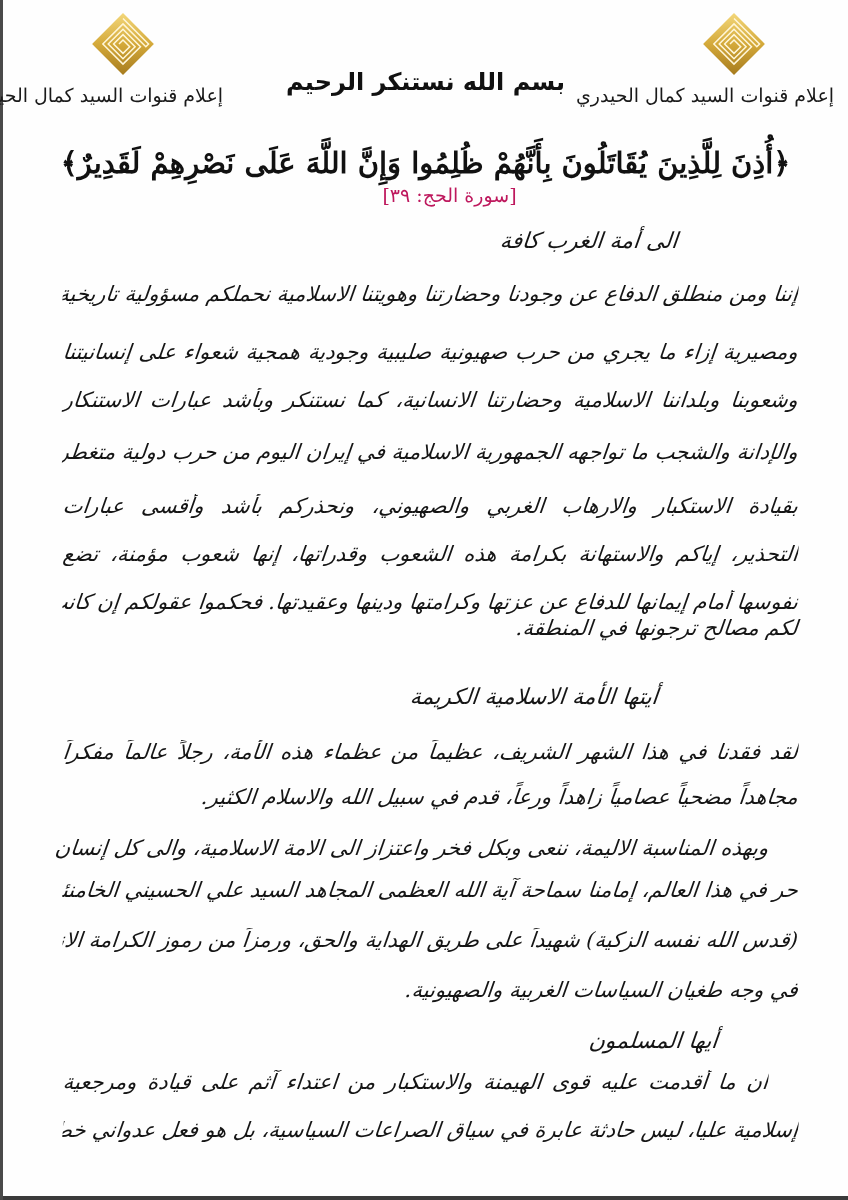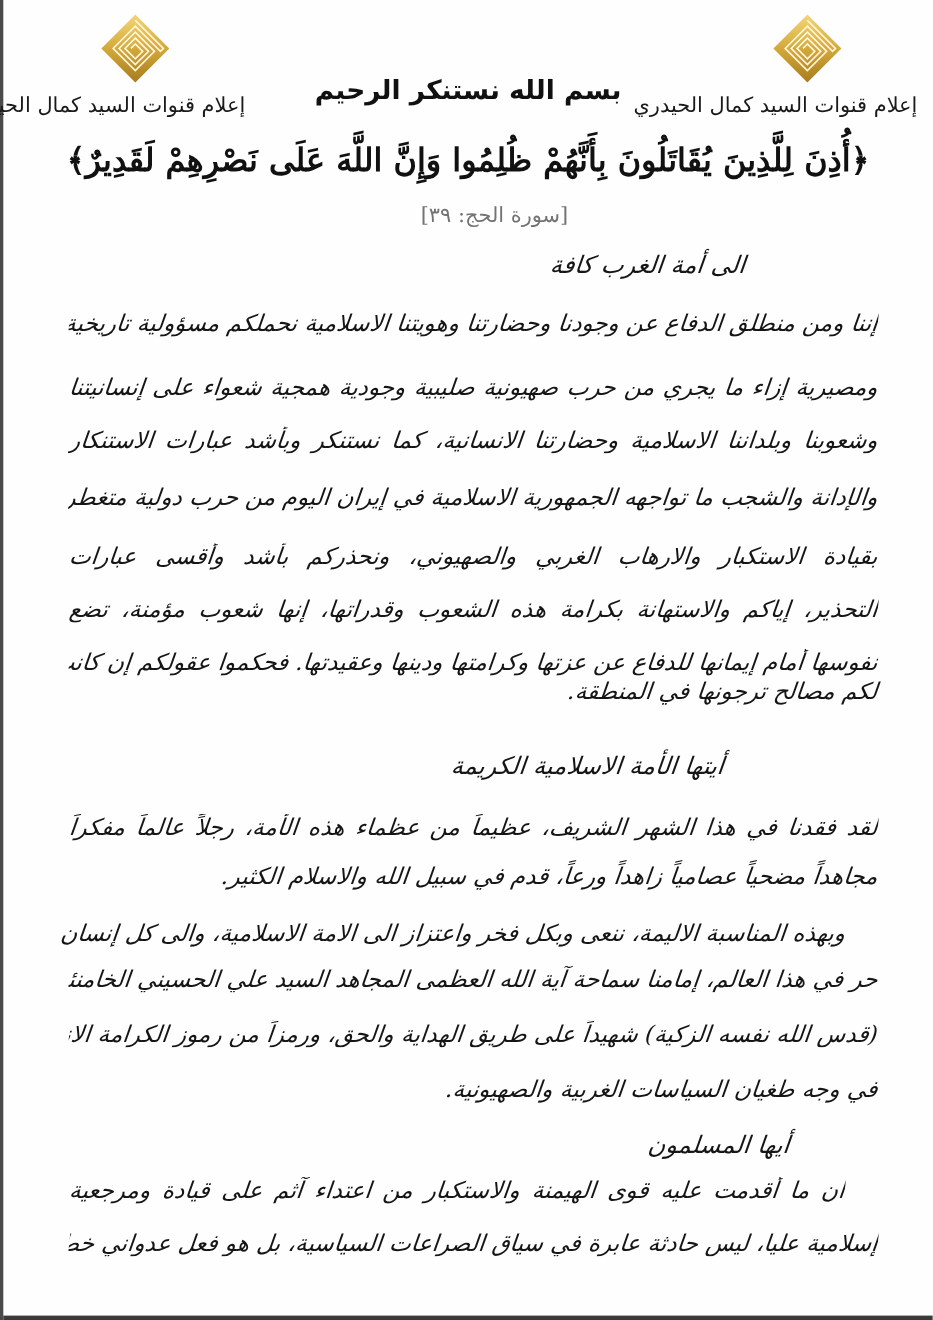--- a/index.html
+++ b/index.html
@@ -30,27 +30,27 @@
       font-family: "DejaVu Serif", serif; font-size: 19px;
       color: #1a1a1a; direction: rtl; white-space: nowrap;
       letter-spacing: -0.5px;
     }
     .basmala {
       position: absolute; top: 68px; left: 0; right: 0; text-align: center;
       font-family: "DejaVu Sans", sans-serif; font-weight: bold;
       font-size: 24px; direction: rtl; color: #111;
     }
     .verse {
-      position: absolute; top: 128px; left: 0; right: 0; text-align: center;
+      position: absolute; top: 146px; left: 0; right: 0; text-align: center;
       font-family: "DejaVu Serif", serif; font-weight: bold;
       font-size: 29px; direction: rtl; color: #111;
     }
     .verse-ref {
       position: absolute; top: 184px; left: 0; right: 0; text-align: center;
-      font-family: "DejaVu Serif", serif; font-size: 19px; direction: rtl; color: #737373; padding-left: 48px;
+      font-family: "DejaVu Serif", serif; font-size: 19px; direction: rtl; color: #be185d; padding-left: 48px;
     }
     .hw {
       position: absolute; direction: rtl; white-space: nowrap;
       font-family: "DejaVu Serif", serif; font-style: italic;
       font-size: 21px; color: #151515;
       transform: skewX(-6deg);
       letter-spacing: 0.2px;
     }
     .heading { font-size: 22px; }
     .line { right: 50px; left: 60px; text-align: justify; text-align-last: justify; overflow: hidden; }

